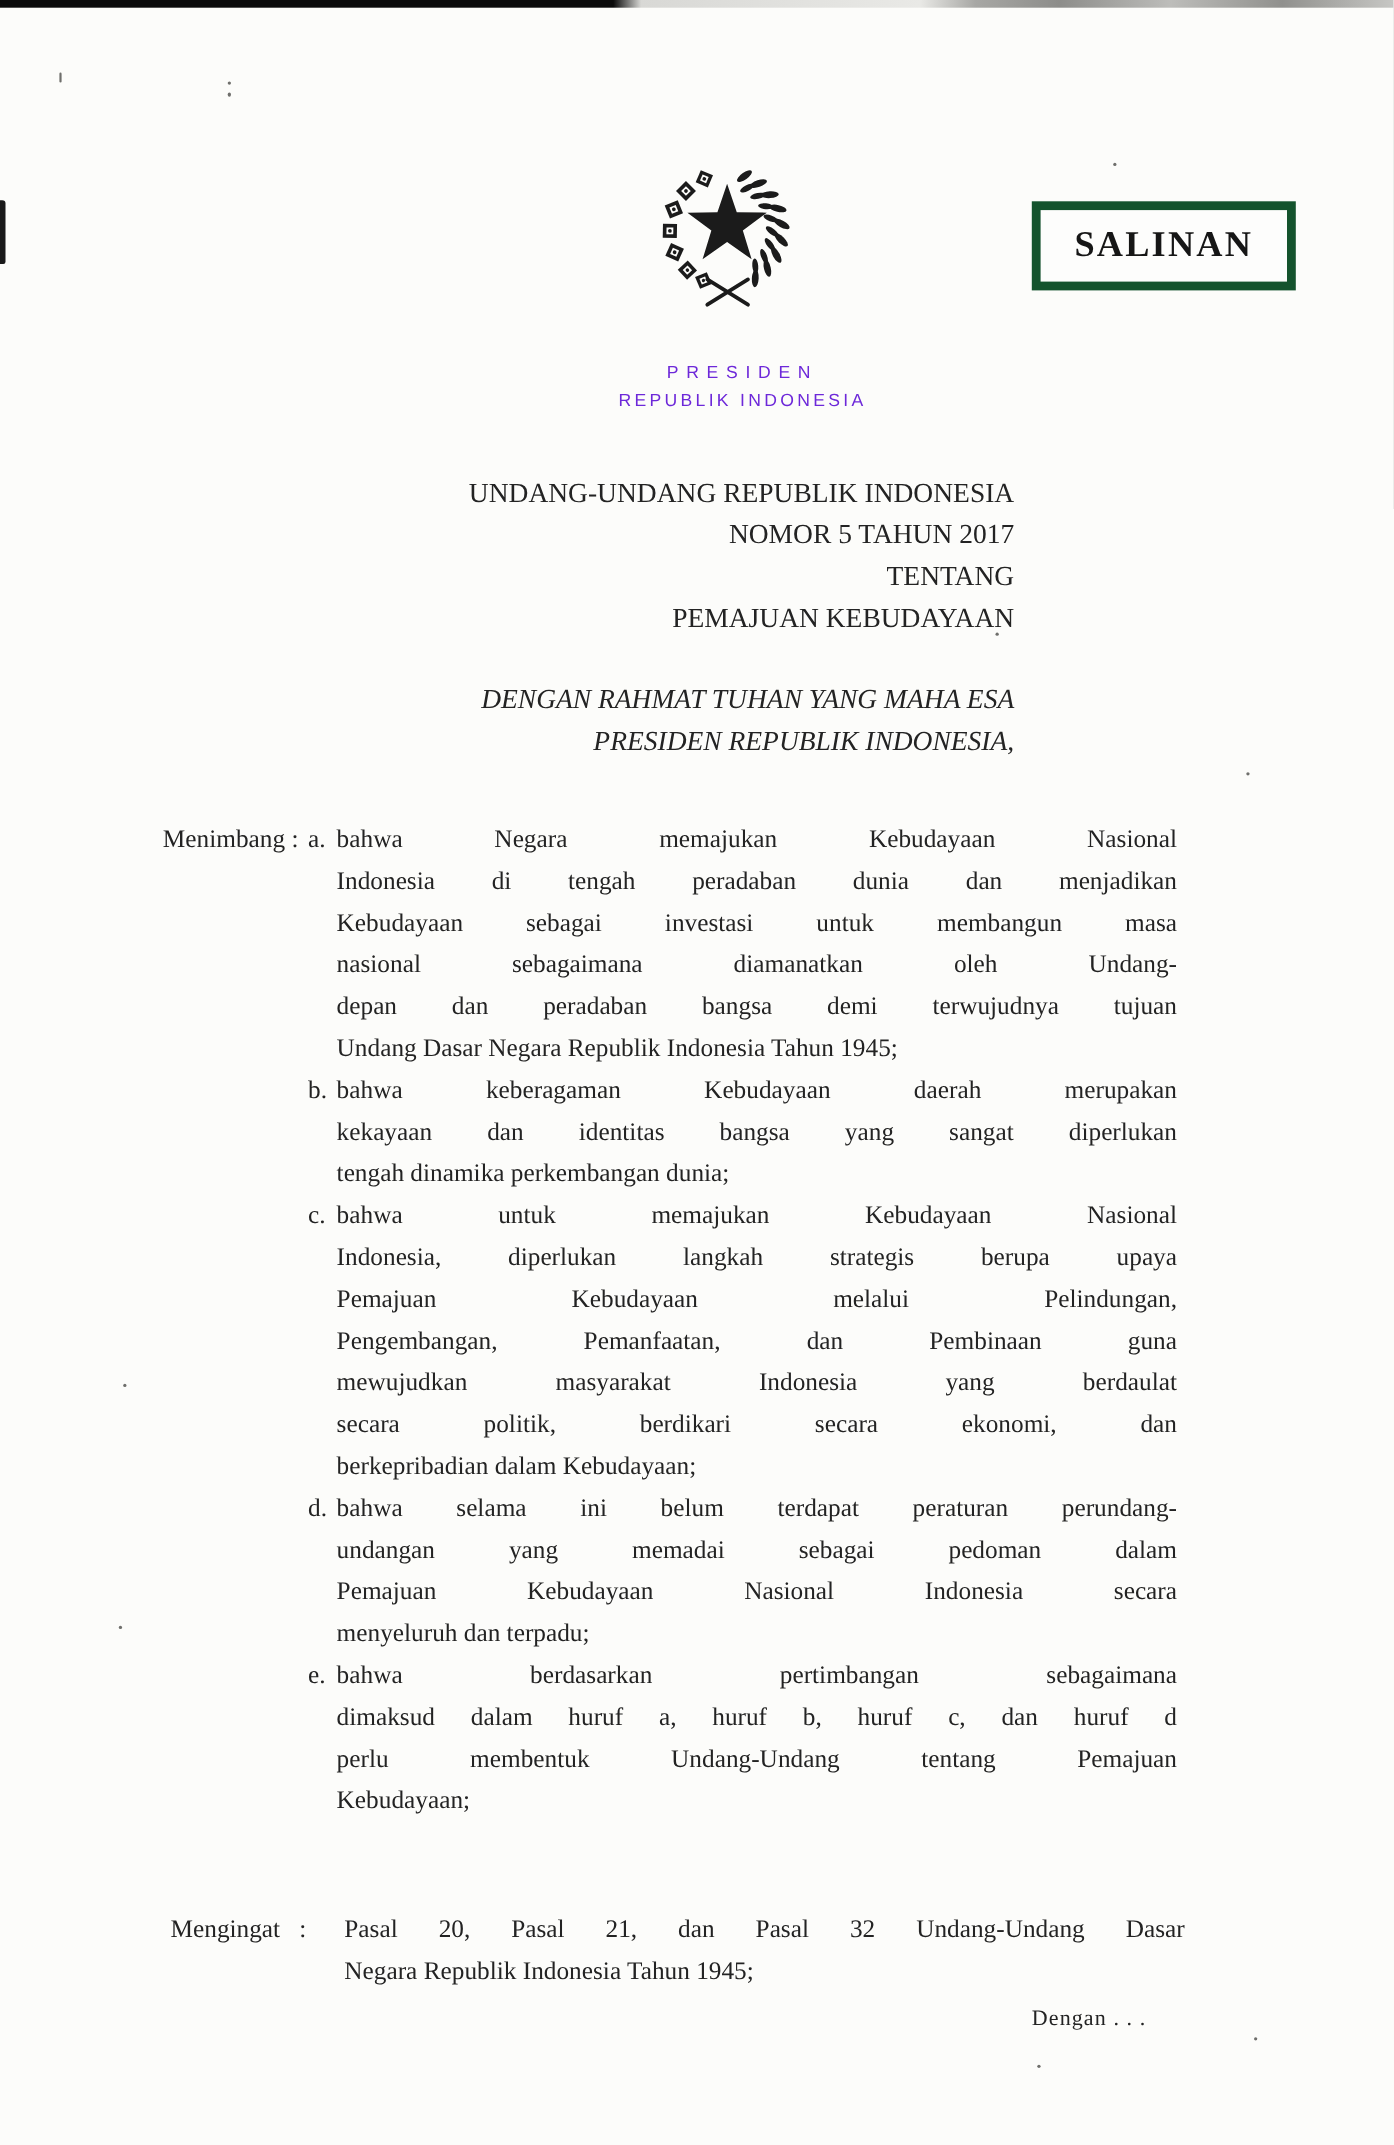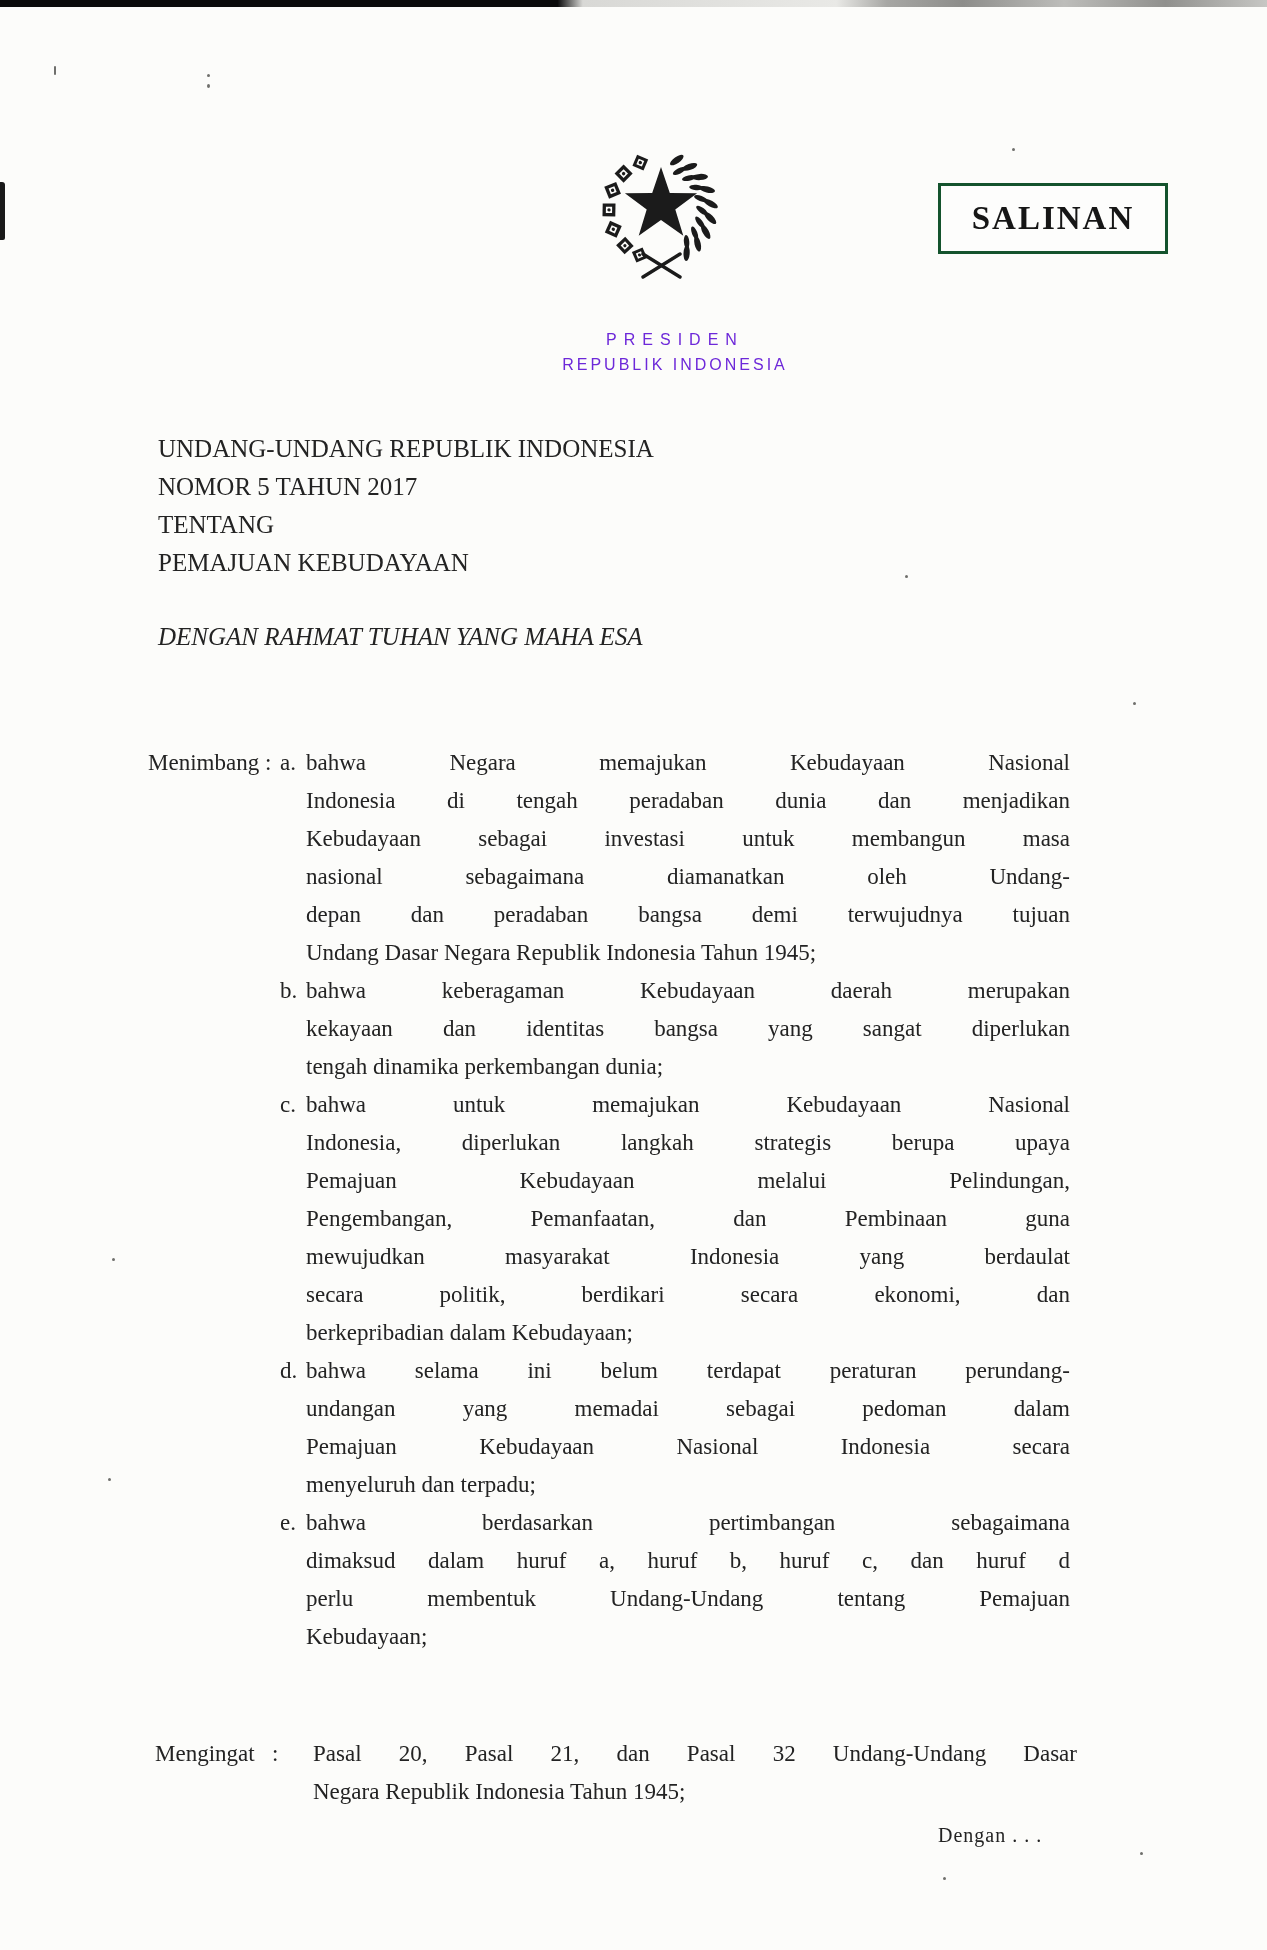--- a/index.html
+++ b/index.html
@@ -22,28 +22,28 @@
   .seal{position:absolute;left:583px;top:143px;width:152px;height:158px;}
   .letterhead{
     position:absolute;left:525px;top:331px;width:300px;text-align:center;
     font-family:"Liberation Sans",sans-serif;color:#6d28d9;
   }
   .lh1{font-size:16px;letter-spacing:7px;}
   .lh2{font-size:16px;letter-spacing:3px;margin-top:7px;}
   
   .salinan{
     position:absolute;left:938px;top:183px;width:224px;height:65px;
-    border:3px solid #14532d;background:#fdfdfc;
+    border:8px solid #14532d;background:#fdfdfc;
     display:flex;align-items:center;justify-content:center;
   }
   .salinan span{font-weight:bold;font-size:33px;letter-spacing:2px;color:#161616;}
   
   .title-block{position:absolute;left:158px;top:430px;width:764px;font-size:25px;}
   .preamble{position:absolute;left:158px;top:618px;width:764px;font-size:25px;font-style:italic;}
-  .lines-center .tline{text-align:left;}
+  .lines-center .tline{text-align:right;}
   .tline{height:38px;line-height:38px;}
   
   .consider{position:absolute;left:148px;top:744px;width:922px;display:flex;font-size:23px;}
   .recital{position:absolute;left:155px;top:1735px;width:922px;display:flex;font-size:23px;font-family:Liberation Serif, serif;}
   .sec-label{width:117px;line-height:38px;}
   .sec-colon{width:15px;line-height:38px;}
   .item-letter-spacer,.letter{width:26px;line-height:38px;}
   .items-col{flex:1;display:flex;flex-direction:column;}
   .citem{display:flex;}
   .lines{flex:1;}
@@ -151,20 +151,21 @@
 
   <div class="title-block lines-center">
       <div class="tline">UNDANG-UNDANG REPUBLIK INDONESIA</div>
       <div class="tline">NOMOR 5 TAHUN 2017</div>
       <div class="tline">TENTANG</div>
       <div class="tline tlast">PEMAJUAN KEBUDAYAAN</div>
     </div>
 
   <div class="preamble lines-center">
       <div class="tline">DENGAN RAHMAT TUHAN YANG MAHA ESA</div>
+      <div class="tline tlast">PRESIDEN REPUBLIK INDONESIA,</div>
     </div>
 
   <div class="consider">
     <div class="sec-label">Menimbang</div>
     <div class="sec-colon">:</div>
     <div class="items-col">
         <div class="citem">
           <div class="letter">a.</div>
           <div class="lines lines-just">
             <div class="tline">bahwa Negara memajukan Kebudayaan Nasional</div>

